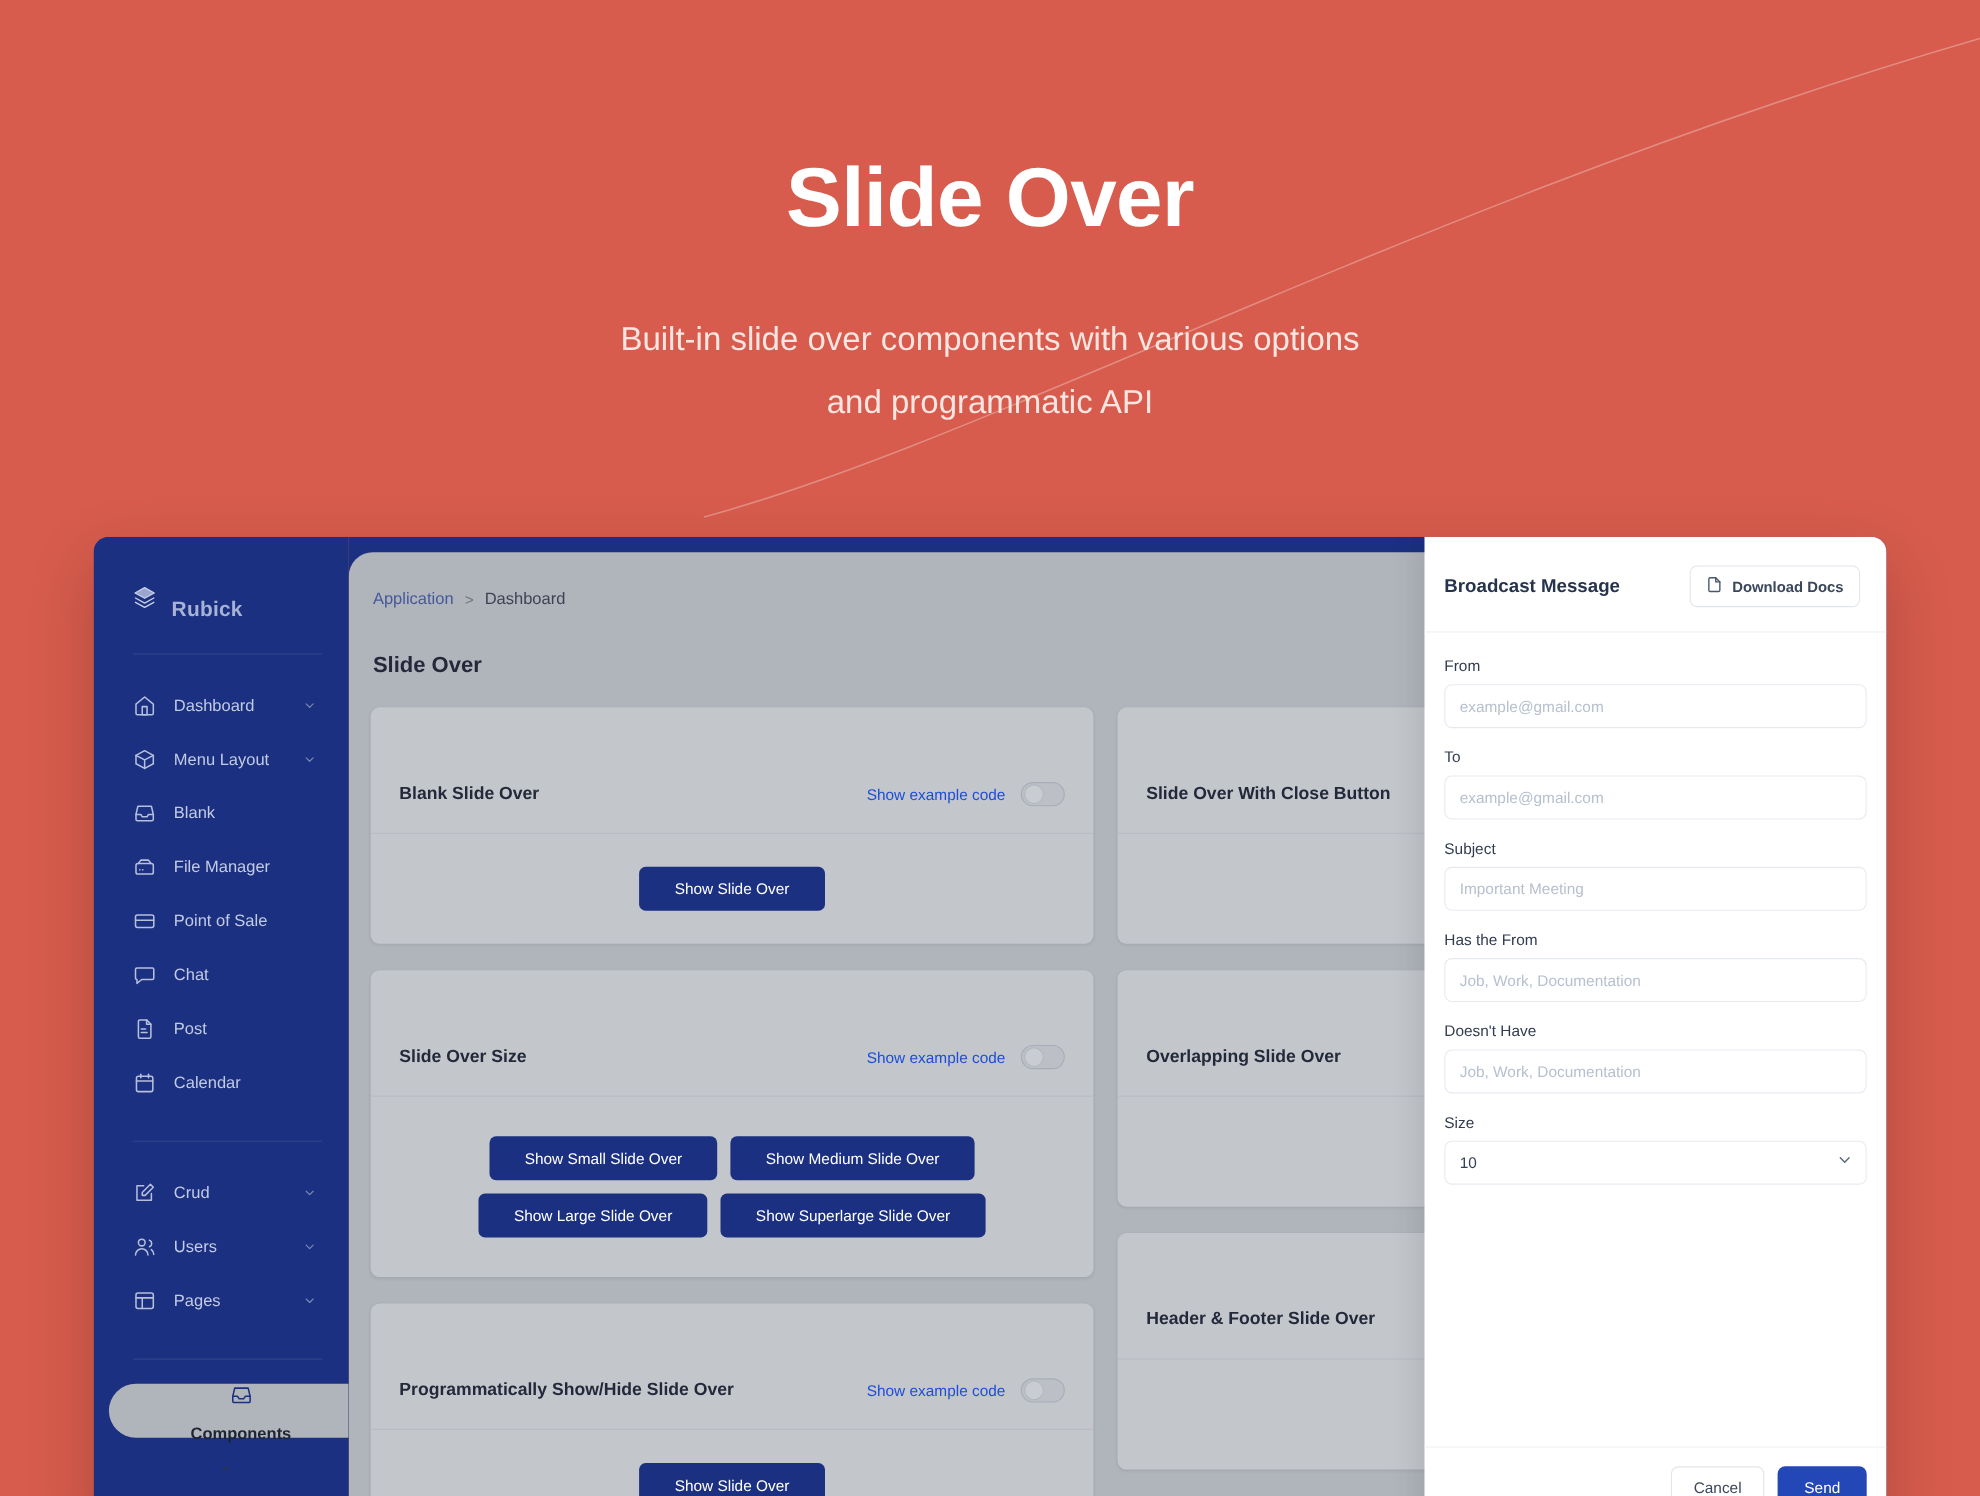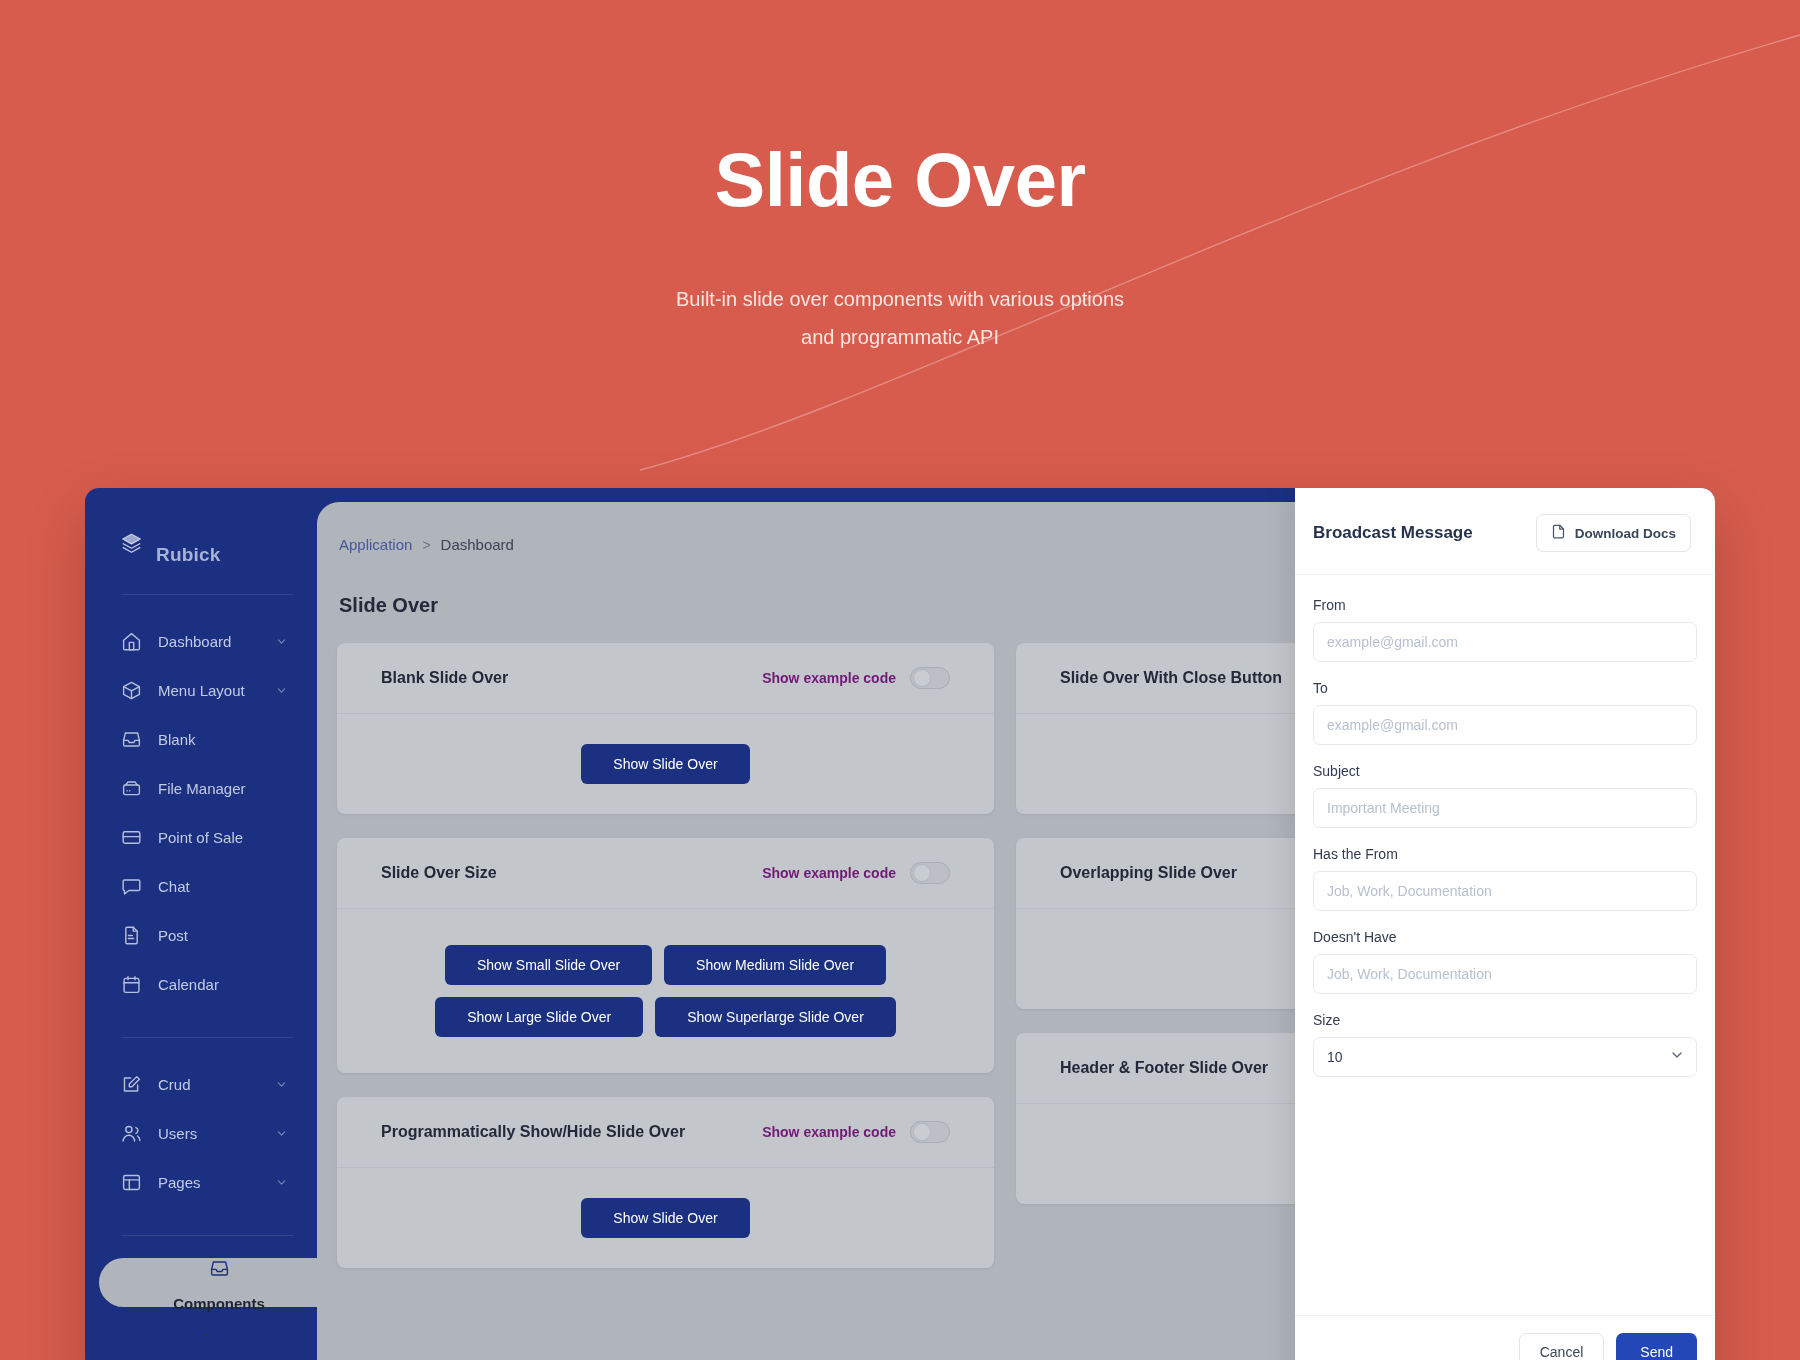--- a/index.html
+++ b/index.html
@@ -30,21 +30,21 @@
   }
   .hero-title {
     color: #ffffff;
     font-size: 76px;
     font-weight: bold;
     letter-spacing: -0.5px;
     line-height: 1.05;
   }
   .hero-sub {
     color: #fbe5e1;
-    font-size: 20px;
+    font-size: 30px;
     font-weight: 400;
     line-height: 1.9;
     margin-top: 60px;
   }
 
   
   .app-window {
     position: absolute;
     left: 85px;
     top: 488px;
@@ -154,28 +154,29 @@
 
   .card {
     background: #c3c6cb;
     border-radius: 8px;
     box-shadow: 0 1px 3px rgba(0,0,0,0.07);
     overflow: hidden;
   }
   .card-head {
     display: flex; align-items: center;
     justify-content: space-between;
-    padding: 24px 44px;
+    padding: 24px 26px;
     border-bottom: 1px solid #b8bcc2;
+    margin-top: 44px;
   }
   .card-title {
     font-size: 16px; font-weight: bold; color: #23293a;
   }
   .head-right { display: flex; align-items: center; gap: 14px; }
-  .head-label { font-size: 14px; color: #701a75; font-weight: bold; }
+  .head-label { font-size: 14px; color: #1d4ed8; }
   .toggle {
     width: 40px; height: 22px;
     border-radius: 12px;
     background: #bcc0c6;
     border: 1px solid #a8adb5;
     position: relative;
   }
   .toggle .knob {
     position: absolute; left: 2px; top: 1px;
     width: 18px; height: 18px; border-radius: 50%;

